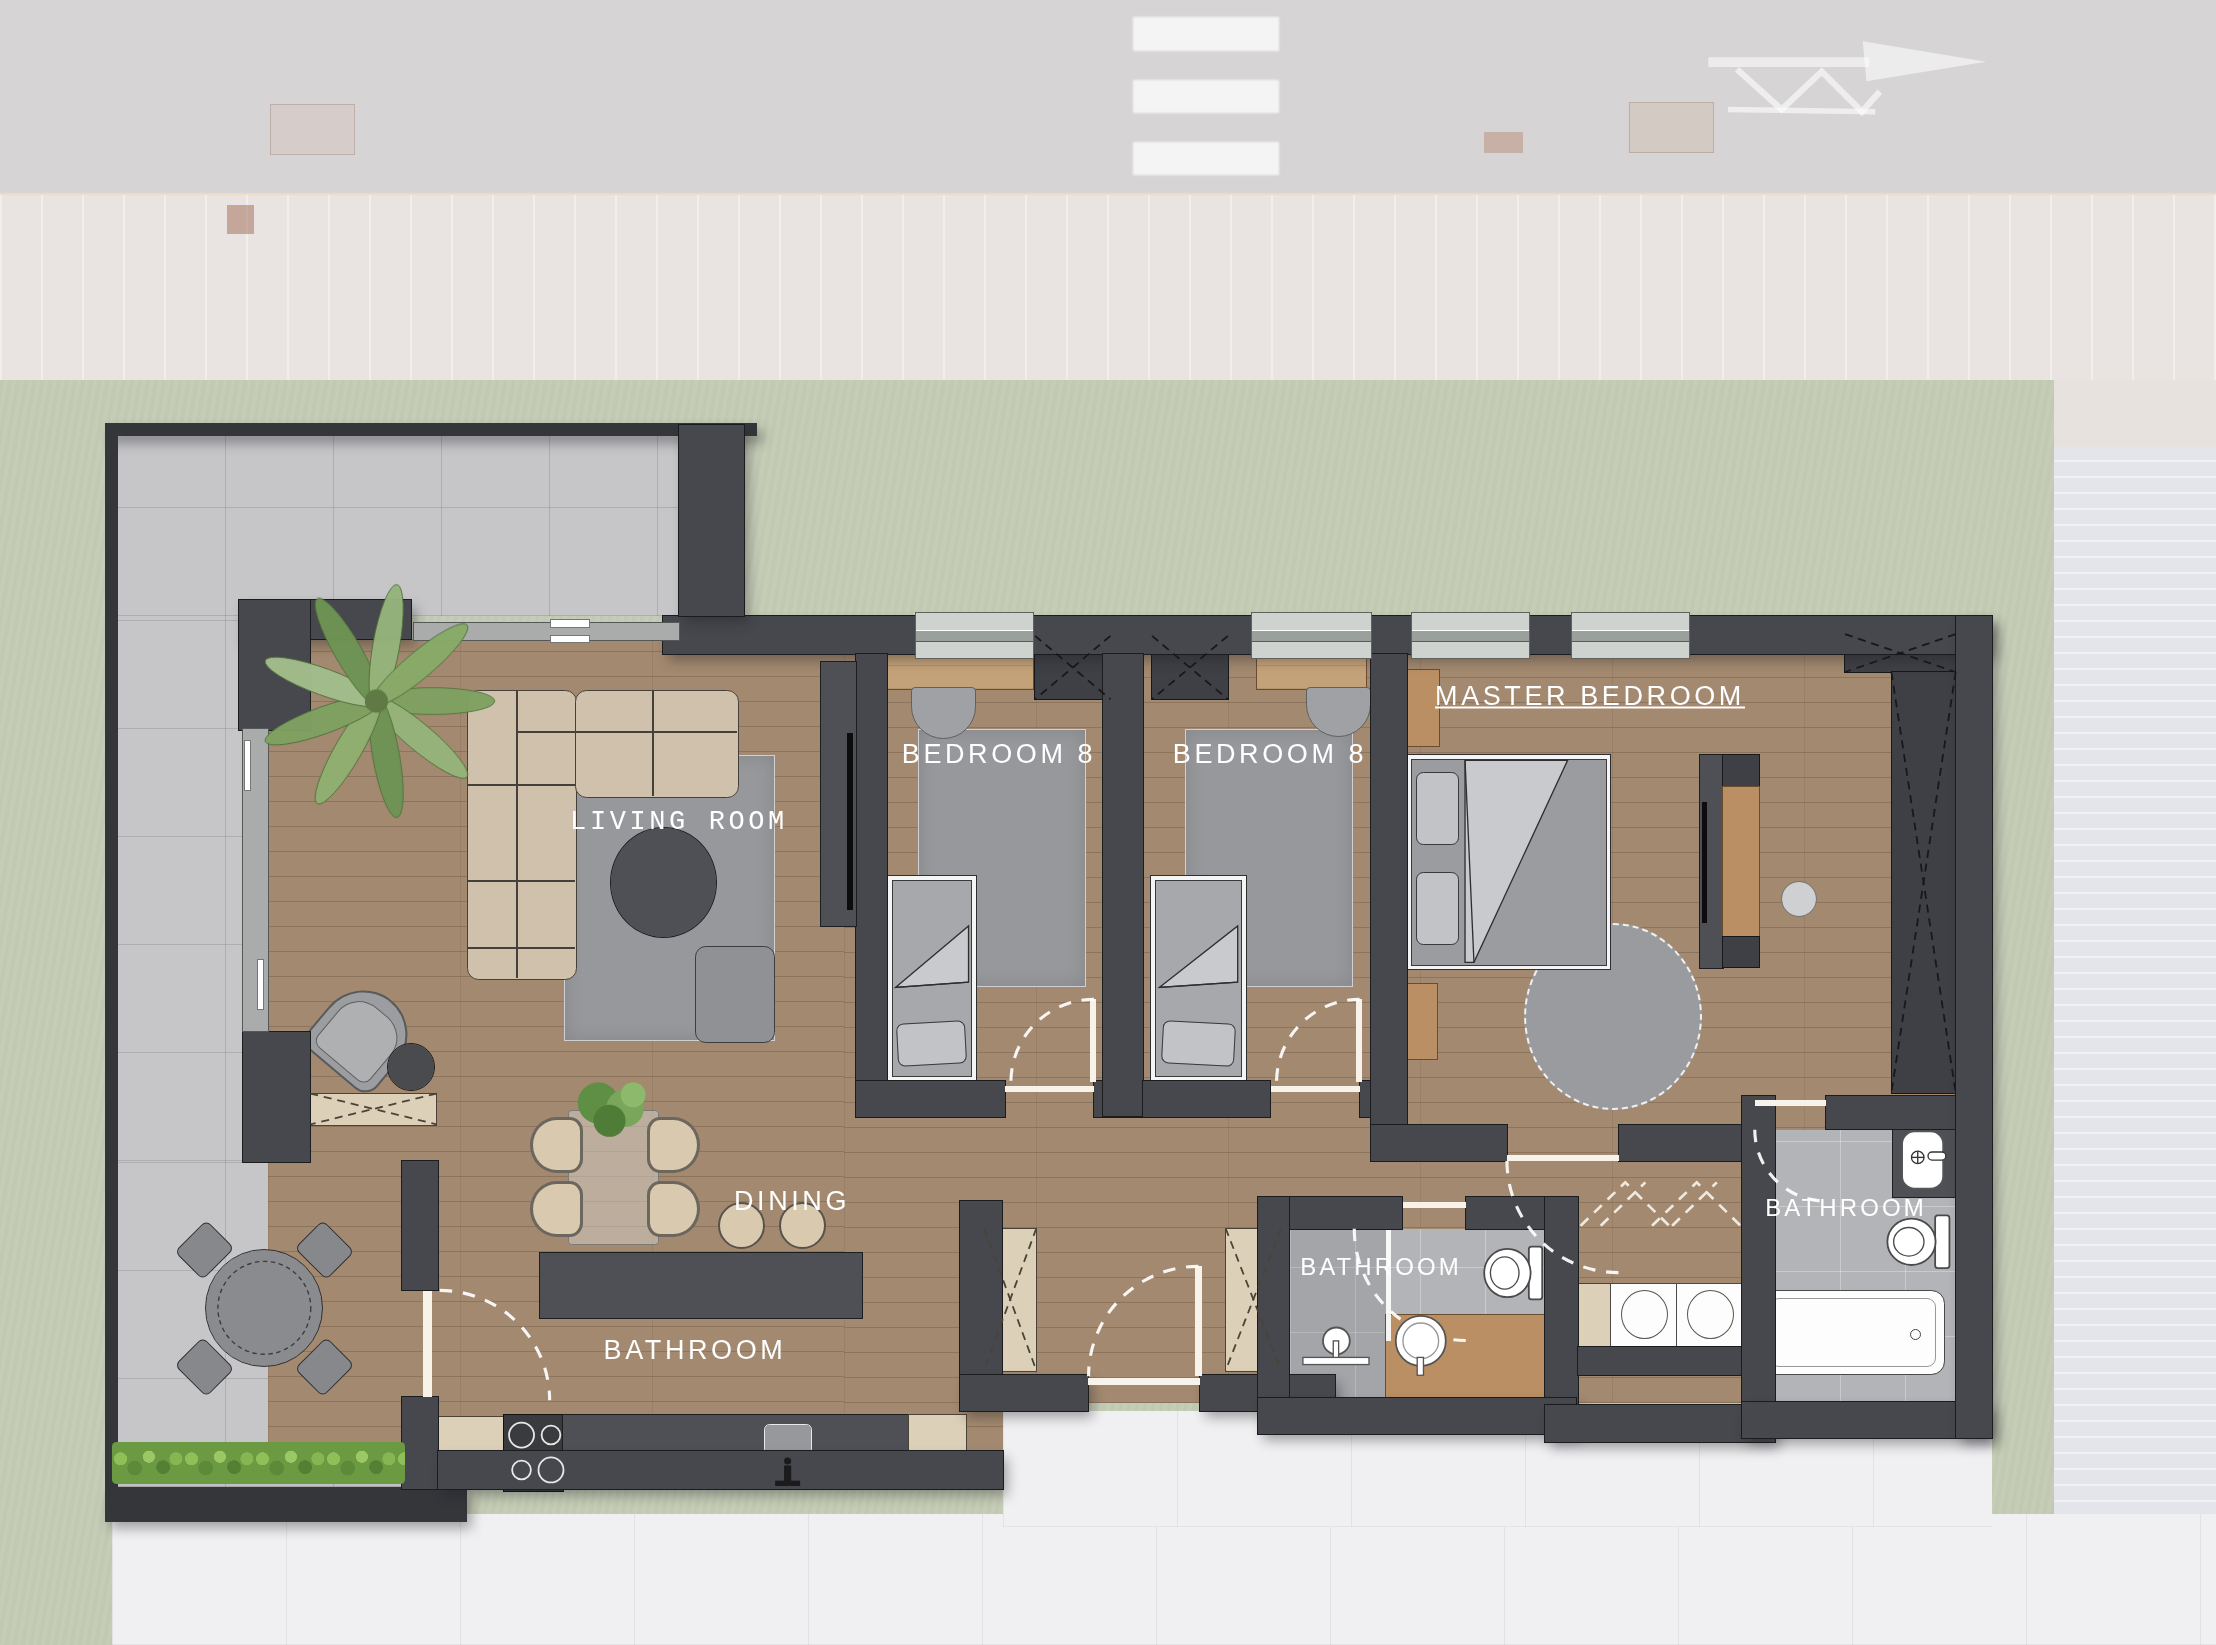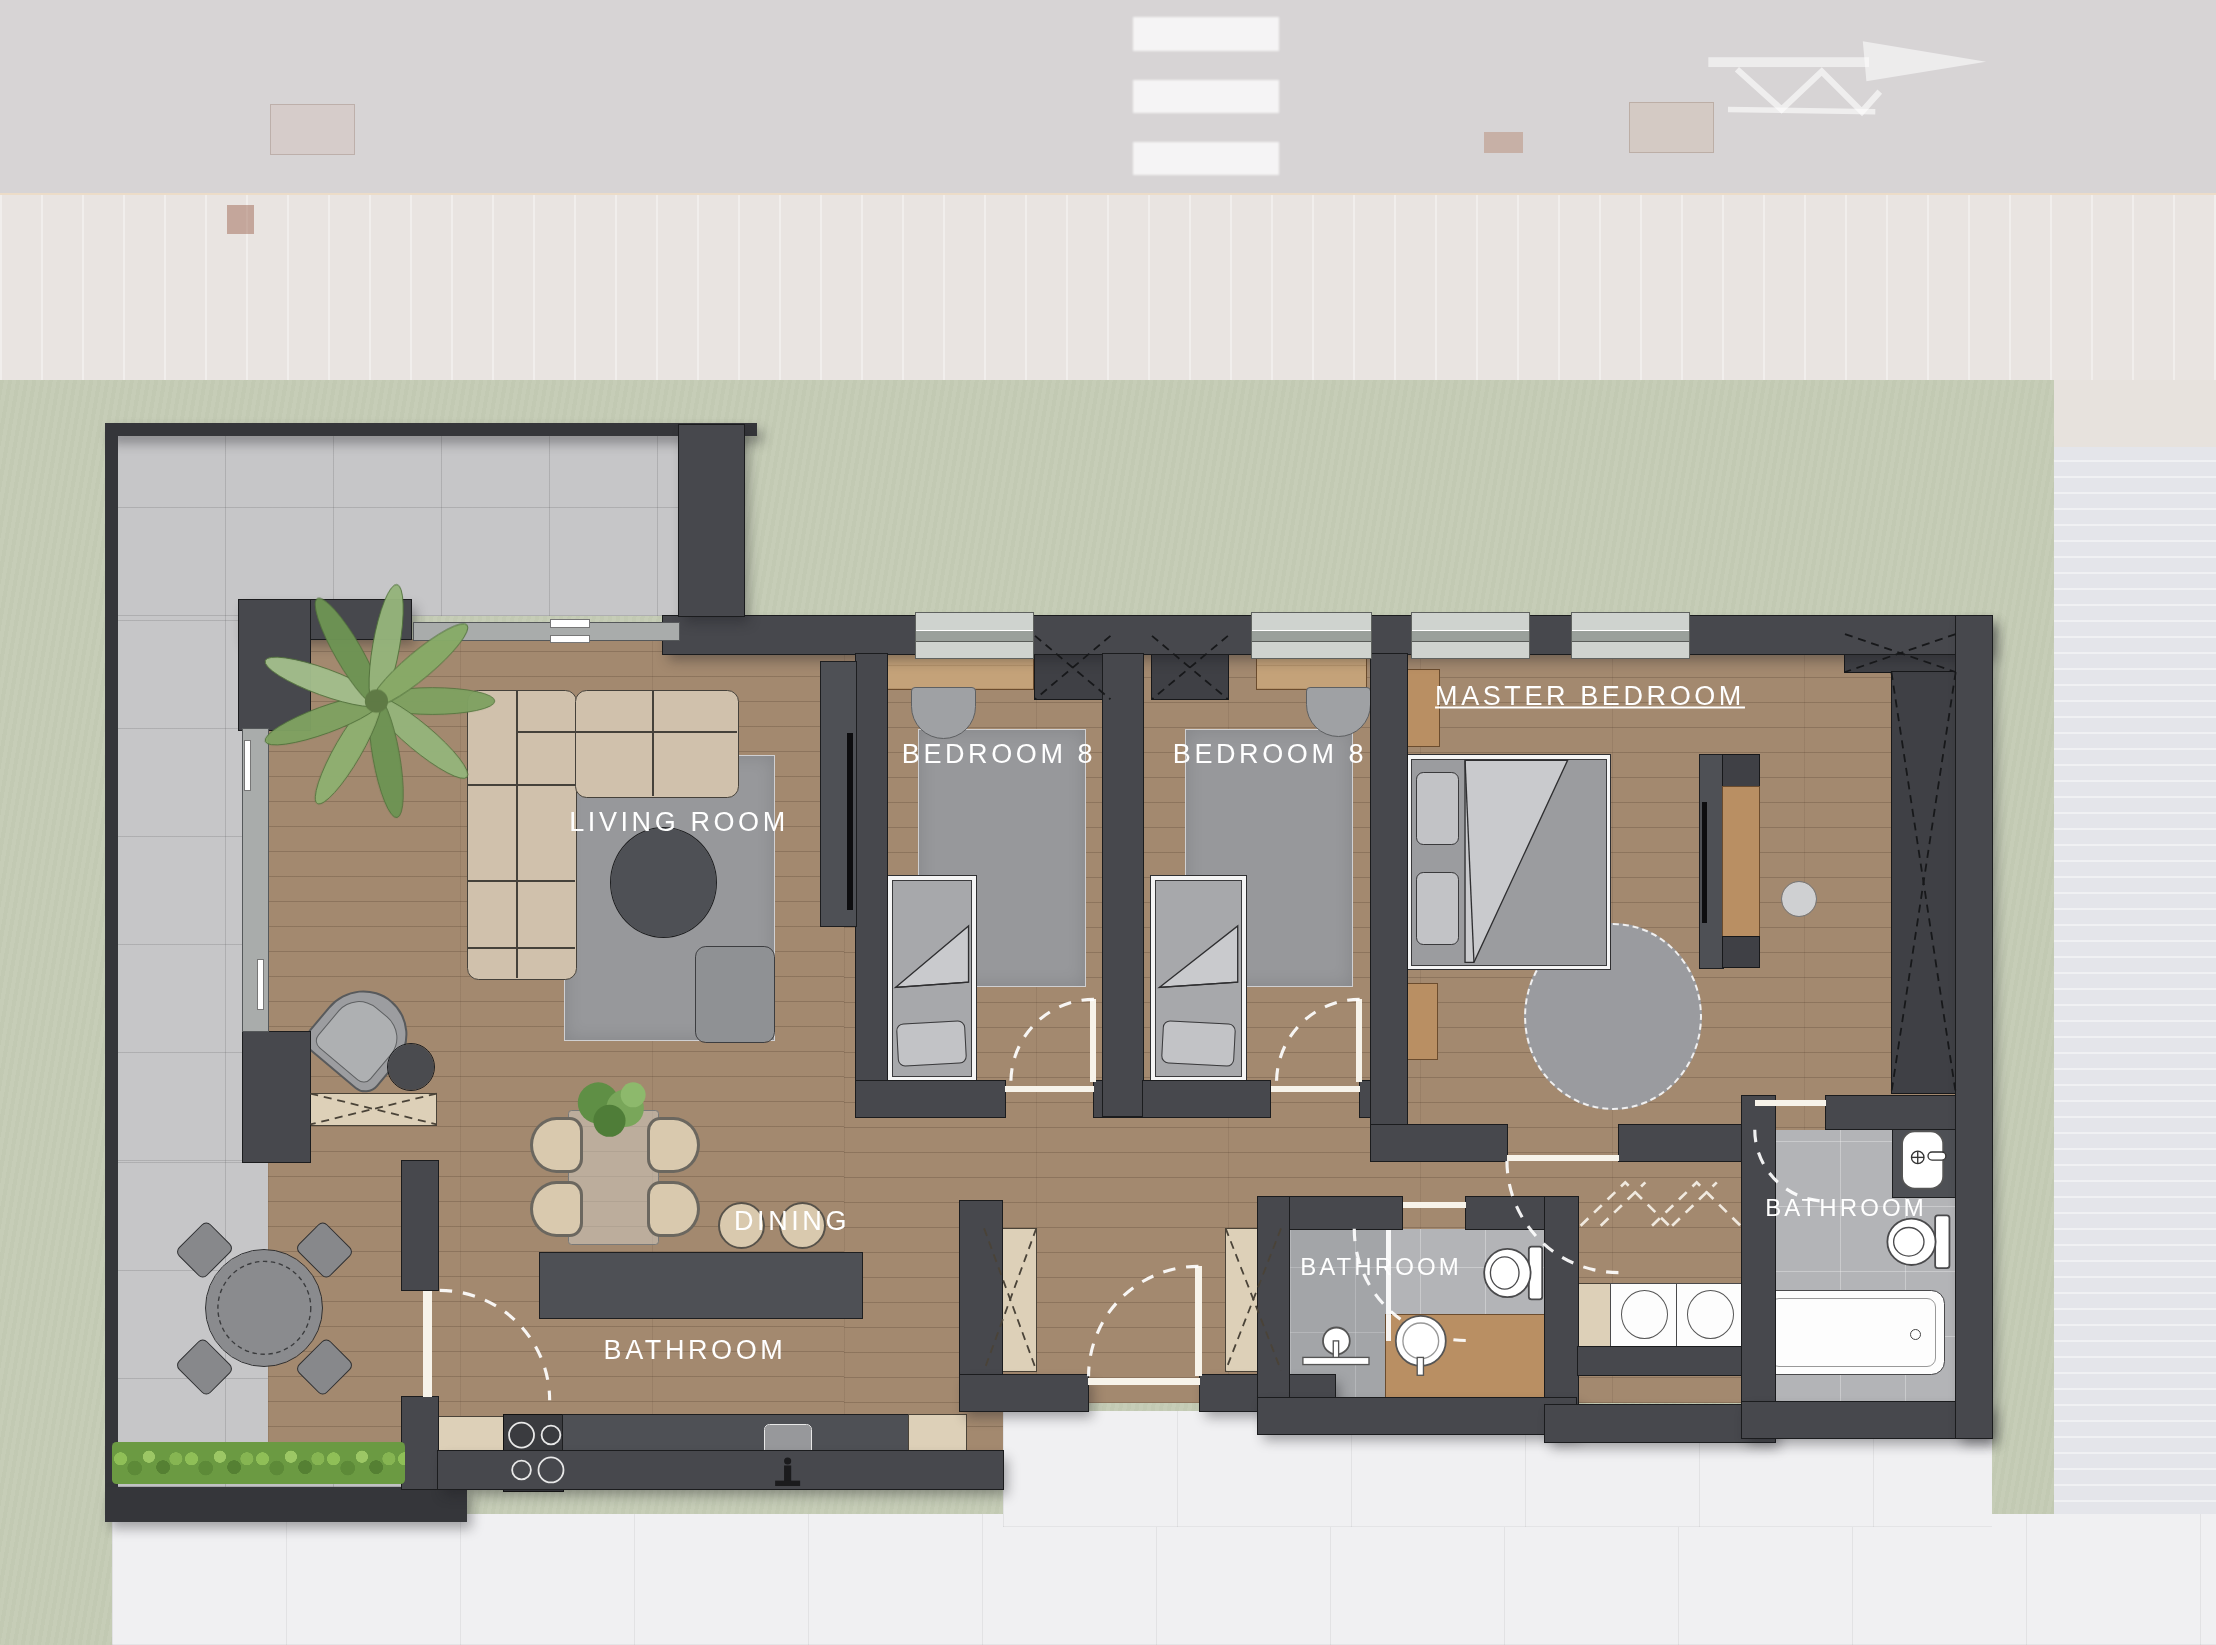--- a/index.html
+++ b/index.html
@@ -387,23 +387,23 @@
     </g>
     <g fill="#1b1b1d">
       <rect x="1756" y="3282" width="16" height="40"></rect>
       <rect x="1736" y="3316" width="56" height="12"></rect>
       <circle cx="1764" cy="3272" r="8"></circle>
     </g>
 
     <circle cx="592" cy="2929" r="104" fill="none" stroke="#3a3b3d" stroke-width="3" stroke-dasharray="10 8"></circle>
   </svg>
 
-  <div class="abs room-label" style="left:679px;top:822px;">LIVING ROOM</div>
+  <div class="abs room-label" style="left:679px;top:822px;font-family:Liberation Mono, monospace;">LIVING ROOM</div>
   <div class="abs room-label" style="left:999px;top:754px;">BEDROOM 8</div>
   <div class="abs room-label" style="left:1270px;top:754px;">BEDROOM 8</div>
   <div class="abs room-label" style="left:1590px;top:696px;text-decoration:underline;">MASTER BEDROOM</div>
-  <div class="abs room-label" style="left:792px;top:1201px;margin-top:20px;">DINING</div>
+  <div class="abs room-label" style="left:792px;top:1201px;">DINING</div>
   <div class="abs room-label" style="left:695px;top:1350px;">BATHROOM</div>
   <div class="abs room-label small" style="left:1381px;top:1267px;">BATHROOM</div>
   <div class="abs room-label small" style="left:1846px;top:1208px;">BATHROOM</div>
 
 </div>
 
 
 </body></html>

